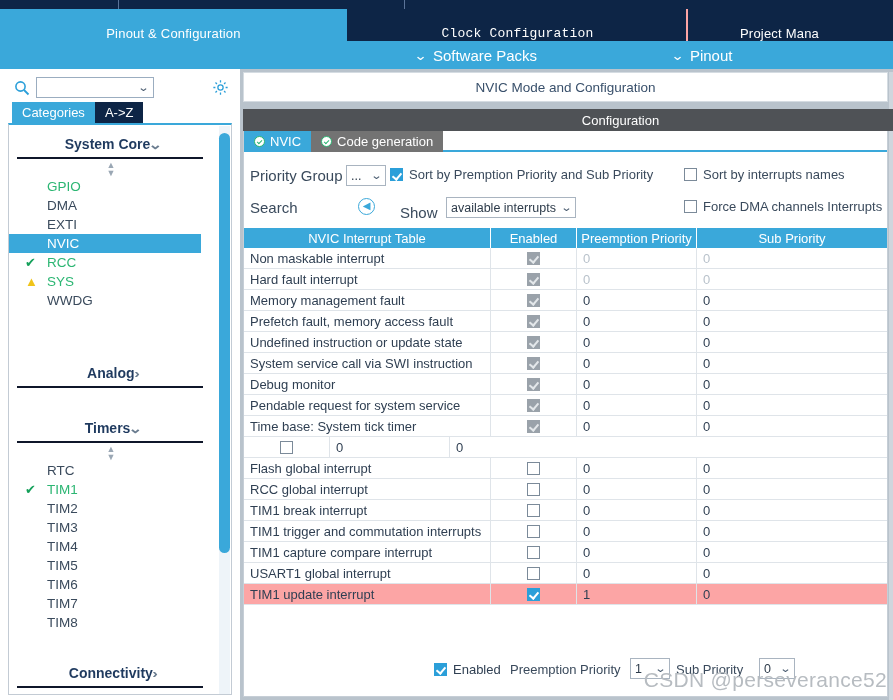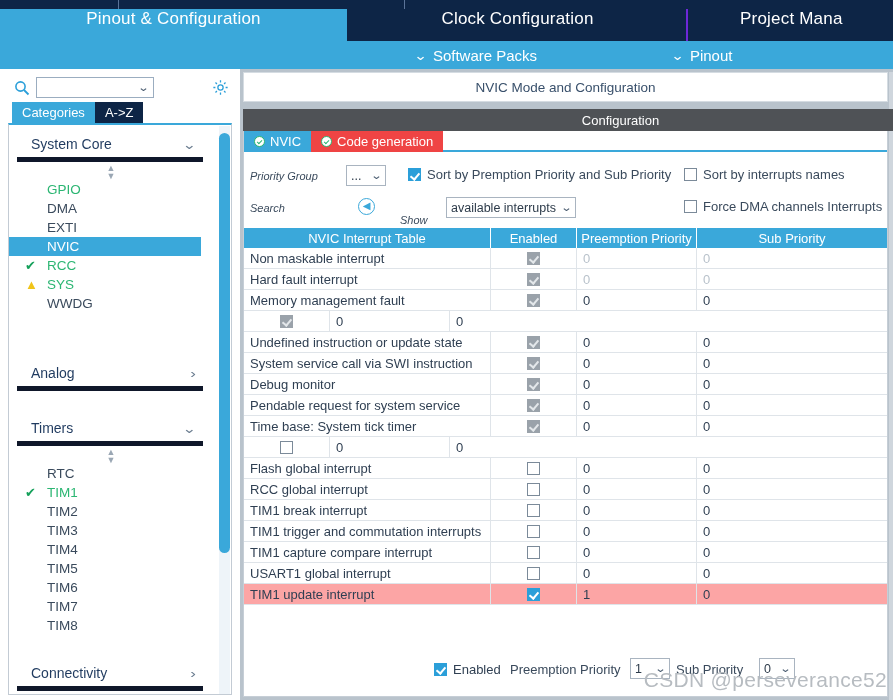--- a/index.html
+++ b/index.html
@@ -27,31 +27,31 @@
   }
 
   
   .navtabs {
     position: absolute; left: 0; top: 9px; width: 893px; height: 32px;
     background: #0d2546;
     display: flex;
   }
   .navtab {
     height: 32px;
-    display: flex; align-items: flex-start; justify-content: center;
+    display: flex; align-items: flex-end; justify-content: center;
     color: #ffffff;
-    font-size: 17px;
+    font-size: 13px;
     letter-spacing: 0.2px;
     box-sizing: border-box;
     background: #0d2546;
   }
   .navtab.active { background: #3aa8da; }
   .navtab.t1 { width: 347px; }
-  .navtab.t2 { width: 339px; border-left: 2px solid #0d2546; }
-  .navtab.t3 { width: 207px; border-left: 2px solid #6d28d9; justify-content: flex-start; padding-left: 52px;}
+  .navtab.t2 { width: 339px; border-left: 2px solid #0d2546; font-family: Liberation Mono, monospace; }
+  .navtab.t3 { width: 207px; border-left: 2px solid #fca5a5; justify-content: flex-start; padding-left: 52px;}
 
   
   .subbar {
     position: absolute; left: 0; top: 41px; width: 893px; height: 28px;
     background: #3aa8da;
   }
   .subbar .menu {
     position: absolute; top: 0; height: 28px;
     display: flex; align-items: center;
     color: #ffffff; font-size: 15px;
@@ -109,24 +109,25 @@
     background: #eef4f9;
   }
   .sb-scrollthumb {
     position: absolute; right: 1px; top: 8px; width: 11px; height: 420px;
     background: #3aa8da; border-radius: 6px;
   }
   .sb-section {
     position: absolute; left: 0; width: 204px;
   }
   .sb-section-head {
-    display: flex; align-items: center; justify-content: space-between;
+    display: flex; align-items: center; justify-content: center;
     padding: 0 8px 0 14px; height: 26px;
-    border-bottom: 5px solid #0f172a;
+    border-bottom: 2px solid #0f172a;
     margin: 0 10px 0 8px;
+    font-weight: bold;
   }
   .sb-section-head .title {
     font-size: 14px; color: #1f3a5f;
   }
   .sb-section-head .chev {
     font-size: 13px; color: #6b7d90; transform: scaleX(1.3);
   }
   .sb-updown {
     width: 100%; text-align: center; height: 16px;
     color: #9aa7b4; font-size: 9px; line-height: 8px; padding-top: 2px;
@@ -173,42 +174,42 @@
   .cfgtabs {
     position: absolute; left: 0; top: 0; height: 21px; display: flex;
     border-bottom: 2px solid #3aa8da;
     width: 643px; box-sizing: border-box;
   }
   .cfgtab {
     height: 21px; display: flex; align-items: center; gap: 5px;
     padding: 0 10px; font-size: 13px; color: #ffffff;
   }
   .cfgtab.active { background: #3aa8da; }
-  .cfgtab.inactive { background: #ef4444; }
+  .cfgtab.inactive { background: #737373; }
   .okdot {
     display: inline-block; width: 11px; height: 11px; border-radius: 50%;
     background: #ffffff; position: relative;
     border: 1.5px solid #2cb673; box-sizing: border-box;
   }
   .okdot::after {
     content: ""; position: absolute; left: 2px; top: 3.3px;
     width: 4px; height: 1.8px;
     border-left: 1.6px solid #2cb673; border-bottom: 1.6px solid #2cb673;
     transform: rotate(-45deg);
   }
   .cfgtab.active .okdot { border-color: #2cb673; }
 
   .ctrlrow1 {
     position: absolute; left: 0; top: 30px; width: 643px; height: 30px;
   }
   .ctrlrow2 {
     position: absolute; left: 0; top: 62px; width: 643px; height: 30px;
   }
   .lbl {
-    position: absolute; font-size: 11px; color: #3a4a5c; line-height: 22px; font-style: italic;
+    position: absolute; font-size: 15px; color: #3a4a5c; line-height: 22px;
   }
   .selectbox {
     position: absolute; border: 1px solid #a9b4c0; background: #fff;
     height: 21px; box-sizing: border-box;
     font-size: 12.5px; color: #2d3b4a;
     display: flex; align-items: center; padding-left: 4px;
   }
   .selectbox .caret {
     position: absolute; right: 4px; top: 3px; color: #4a5c70; font-size: 11px;
     transform: scaleX(1.3);
@@ -436,34 +437,34 @@
           <span>Code generation</span>
         </div>
       </div>
 
       <div class="ctrlrow1">
         <div class="lbl" style="left:6px; top:4px;">Priority Group</div>
         <div class="selectbox" style="left:102px; top:4px; width:40px;">
           <span>...</span>
           <span class="caret">⌄</span>
         </div>
-        <div class="cbwrap" style="left:164px; top:6px;">
+        <div class="cbwrap" style="left:146px; top:6px;">
           <span class="cb on"></span>
           <span>Sort by Premption Priority and Sub Priority</span>
         </div>
         <div class="cbwrap" style="left:440px; top:6px;">
           <span class="cb"></span>
           <span>Sort by interrupts names</span>
         </div>
       </div>
 
       <div class="ctrlrow2">
         <div class="lbl" style="left:6px; top:4px;">Search</div>
         <div class="backcircle" style="left:114px; top:5px;">◀</div>
-        <div class="lbl" style="left:156px; top:16px;">Show</div>
+        <div class="lbl" style="left:156px; top:9px;">Show</div>
         <div class="selectbox" style="left:202px; top:4px; width:130px;">
           <span>available interrupts</span>
           <span class="caret">⌄</span>
         </div>
         <div class="cbwrap" style="left:440px; top:6px;">
           <span class="cb"></span>
           <span>Force DMA channels Interrupts</span>
         </div>
       </div>
 
@@ -505,20 +506,21 @@
                 <span class="cb ondim"></span>
               </div>
               <div class="td c2">
                 <span>0</span>
               </div>
               <div class="td c3">
                 <span>0</span>
               </div>
             </div>
             <div class="trow">
+              <div class="td c0">Prefetch fault, memory access fault</div>
               <div class="td c1">
                 <span class="cb ondim"></span>
               </div>
               <div class="td c2">
                 <span>0</span>
               </div>
               <div class="td c3">
                 <span>0</span>
               </div>
             </div>

